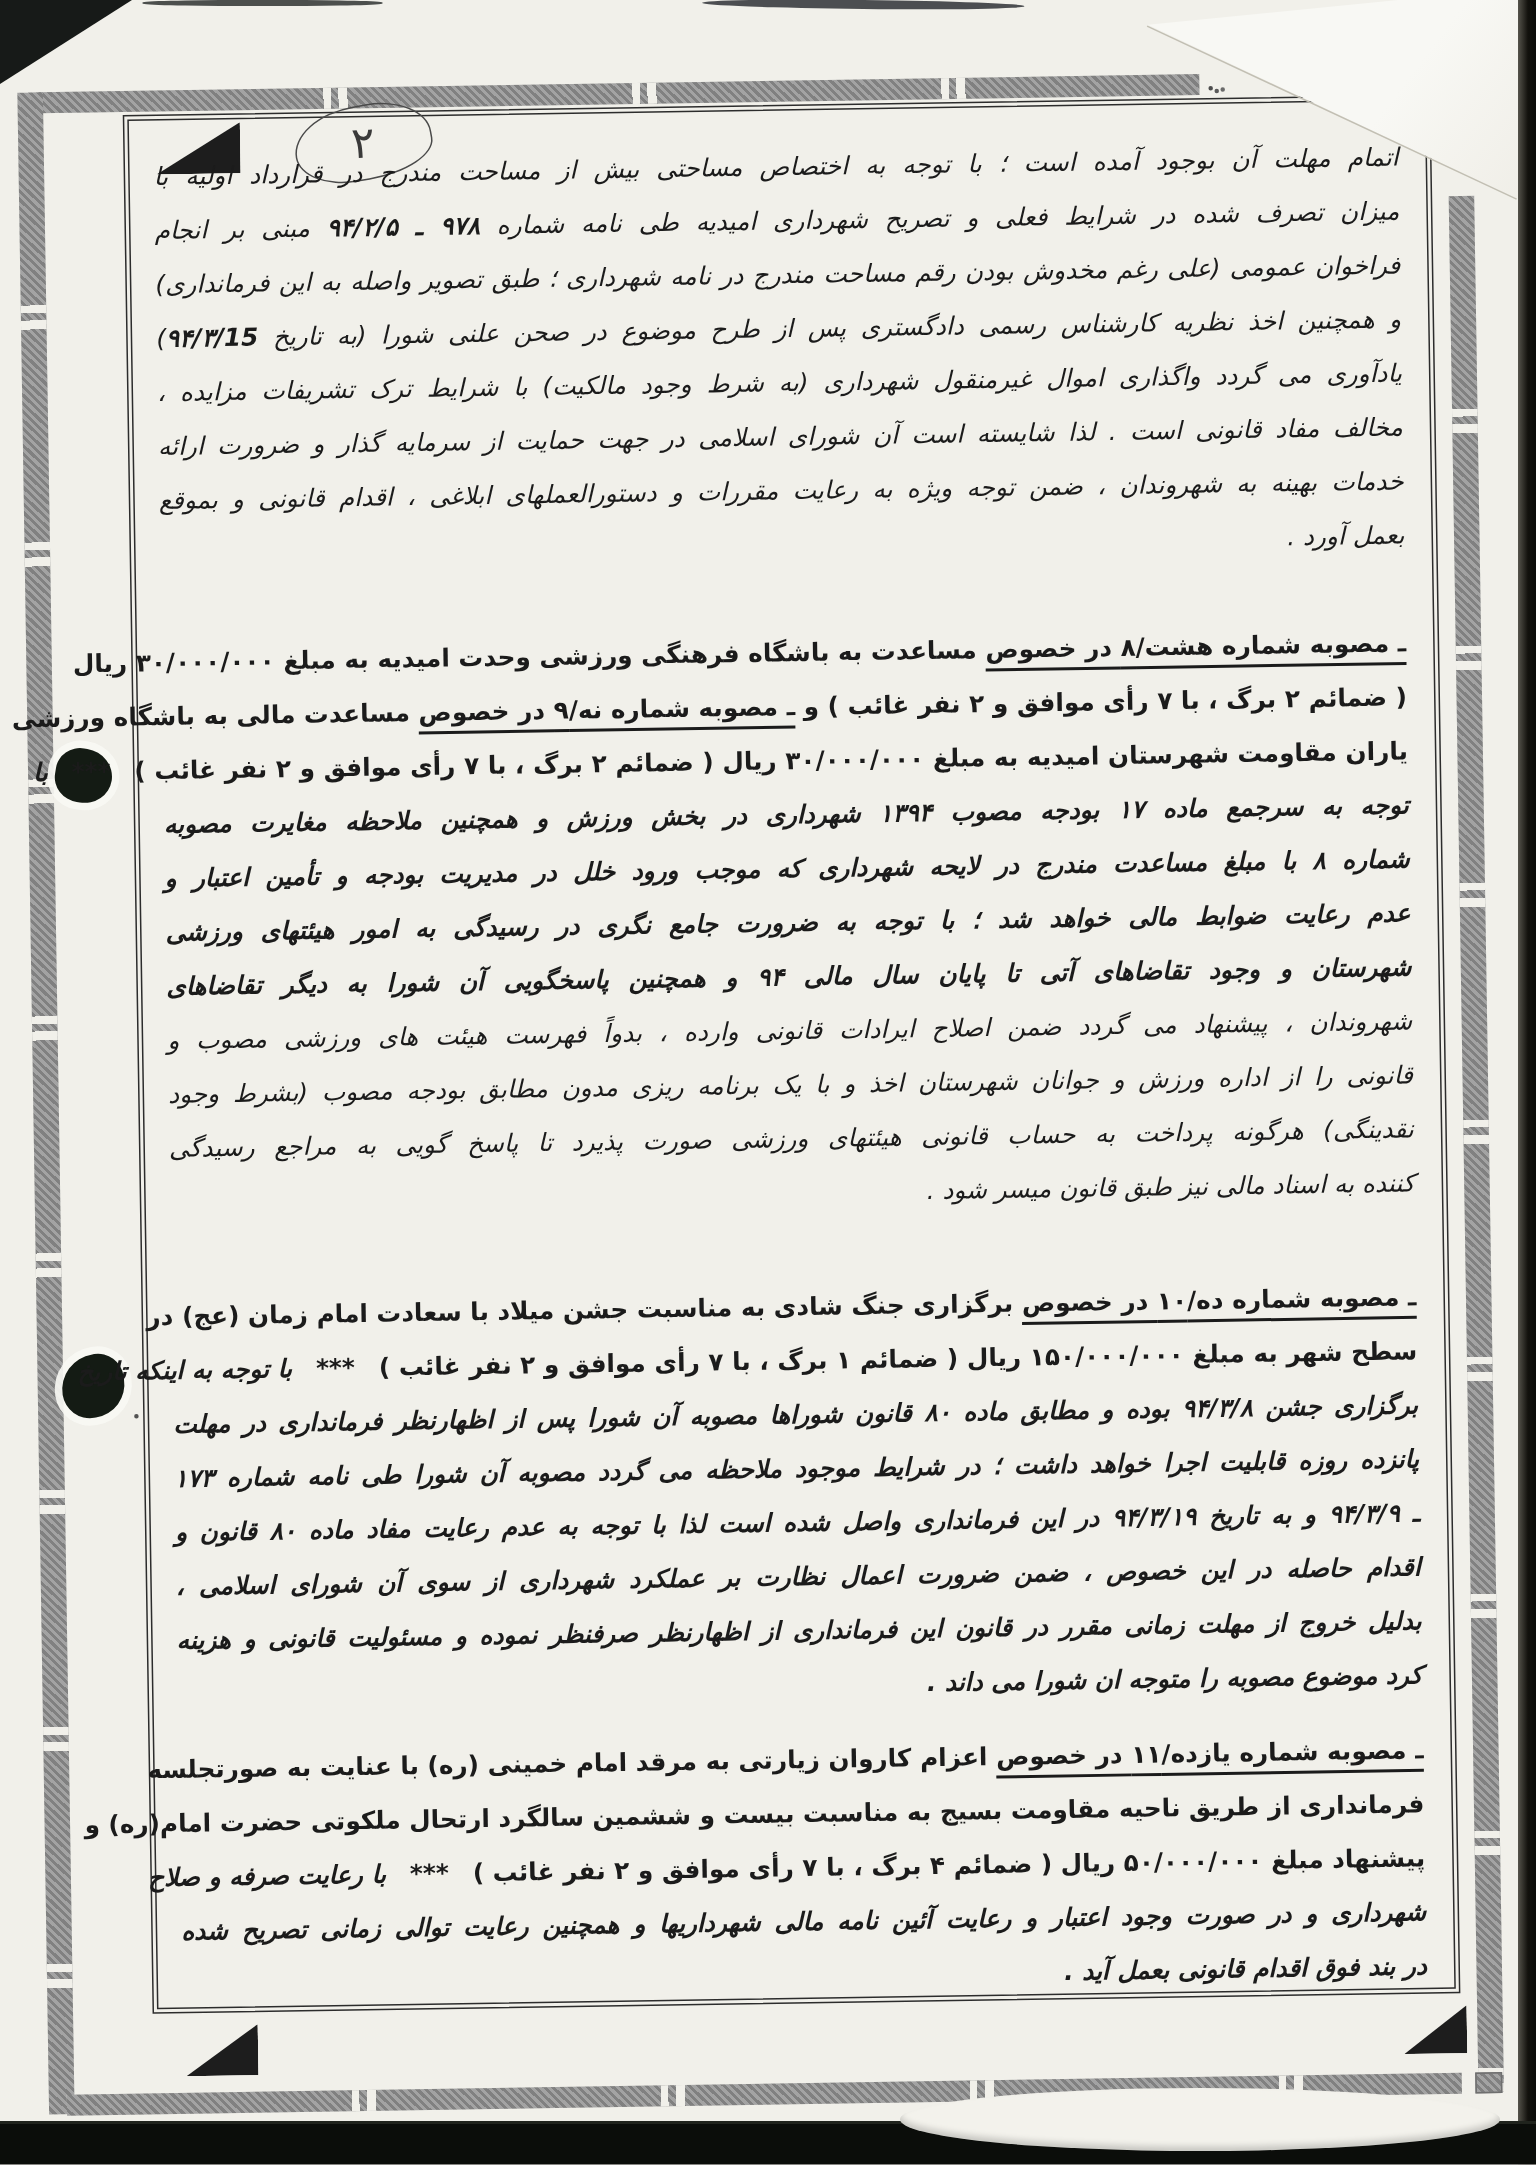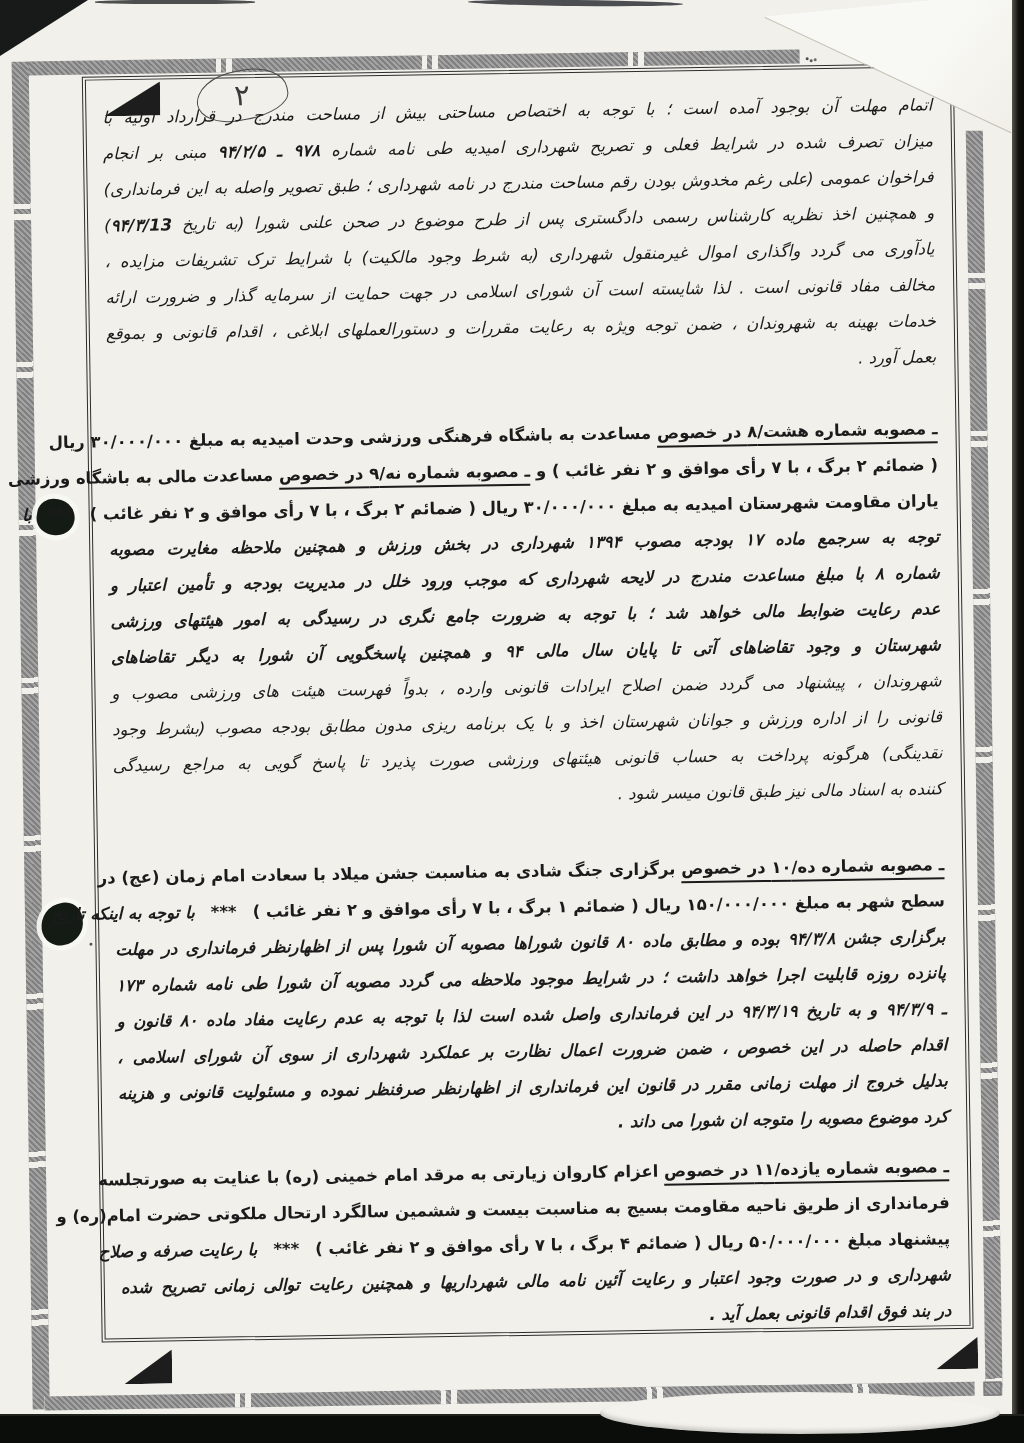--- a/index.html
+++ b/index.html
@@ -128,21 +128,21 @@
     <div class="hole hole1"></div>
     <div class="hole hole2"></div>
 
     <div class="speck" style="left:86px; top:936px;"></div>
 
     <div class="content">
       <section class="para p0">
           <div class="ln"><span class="i">اتمام مهلت آن بوجود آمده است ؛ با توجه به اختصاص مساحتی بیش از مساحت مندرج در قرارداد اولیه با</span></div>
           <div class="ln"><span class="i">میزان تصرف شده در شرایط فعلی و تصریح شهرداری امیدیه طی نامه شماره </span><span class="bi">۹۷۸ ـ ۹۴/۲/۵</span><span class="i"> مبنی بر انجام</span></div>
           <div class="ln"><span class="i">فراخوان عمومی (علی رغم مخدوش بودن رقم مساحت مندرج در نامه شهرداری ؛ طبق تصویر واصله به این فرمانداری)</span></div>
-          <div class="ln"><span class="i">و همچنین اخذ نظریه کارشناس رسمی دادگستری پس از طرح موضوع در صحن علنی شورا (به تاریخ </span><span class="bi">۹۴/۳/13</span><span class="i">)</span></div>
+          <div class="ln"><span class="i">و همچنین اخذ نظریه کارشناس رسمی دادگستری پس از طرح موضوع در صحن علنی شورا (به تاریخ </span><span class="bi">۹۴/۳/15</span><span class="i">)</span></div>
           <div class="ln"><span class="i">یادآوری می گردد واگذاری اموال غیرمنقول شهرداری (به شرط وجود مالکیت) با شرایط ترک تشریفات مزایده ،</span></div>
           <div class="ln"><span class="i">مخالف مفاد قانونی است . لذا شایسته است آن شورای اسلامی در جهت حمایت از سرمایه گذار و ضرورت ارائه</span></div>
           <div class="ln"><span class="i">خدمات بهینه به شهروندان ، ضمن توجه ویژه به رعایت مقررات و دستورالعملهای ابلاغی ، اقدام قانونی و بموقع</span></div>
           <div class="ln short"><span class="i">بعمل آورد .</span></div>
         </section>
       <section class="para p1">
           <div class="ln"><span class="b u">ـ مصوبه شماره هشت/۸ در خصوص</span><span class="b"> مساعدت به باشگاه فرهنگی ورزشی وحدت امیدیه به مبلغ ۳۰/۰۰۰/۰۰۰ ریال</span></div>
           <div class="ln"><span class="b">( ضمائم ۲ برگ ، با ۷ رأی موافق و ۲ نفر غائب )</span><span class="b">  و </span><span class="b u">ـ مصوبه شماره نه/۹ در خصوص</span><span class="b"> مساعدت مالی به باشگاه ورزشی</span></div>
           <div class="ln"><span class="b">یاران مقاومت شهرستان امیدیه به مبلغ ۳۰/۰۰۰/۰۰۰ ریال ( ضمائم ۲ برگ ، با ۷ رأی موافق و ۲ نفر غائب )</span><span class="stars">***</span><span class="bi">با</span></div>
           <div class="ln"><span class="bi">توجه به سرجمع ماده ۱۷ بودجه مصوب ۱۳۹۴ شهرداری در بخش ورزش و همچنین ملاحظه مغایرت مصوبه</span></div>

